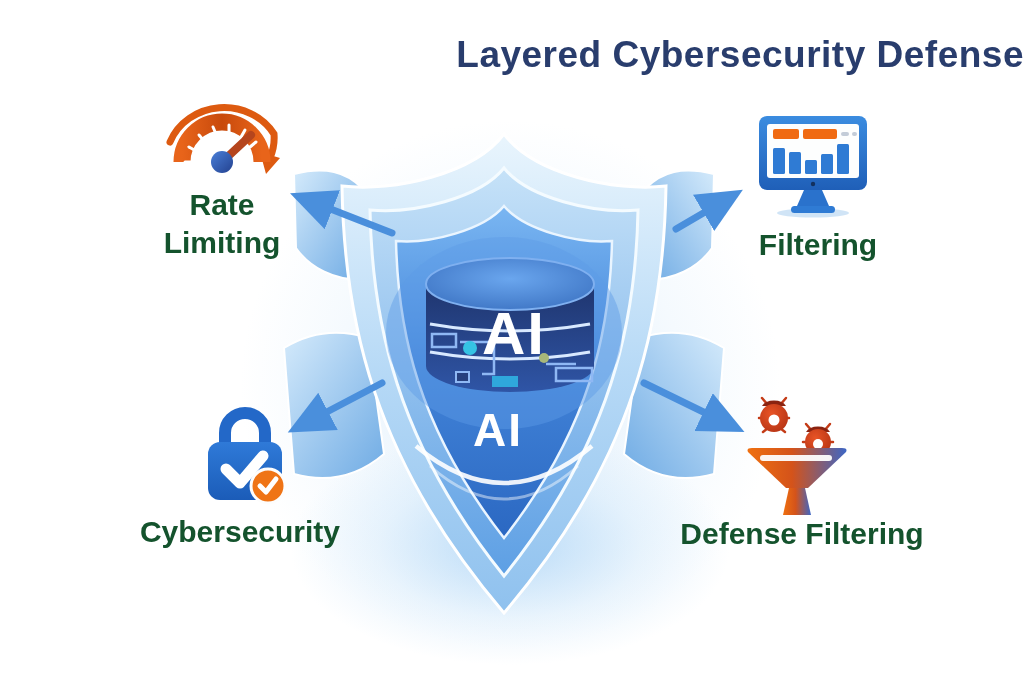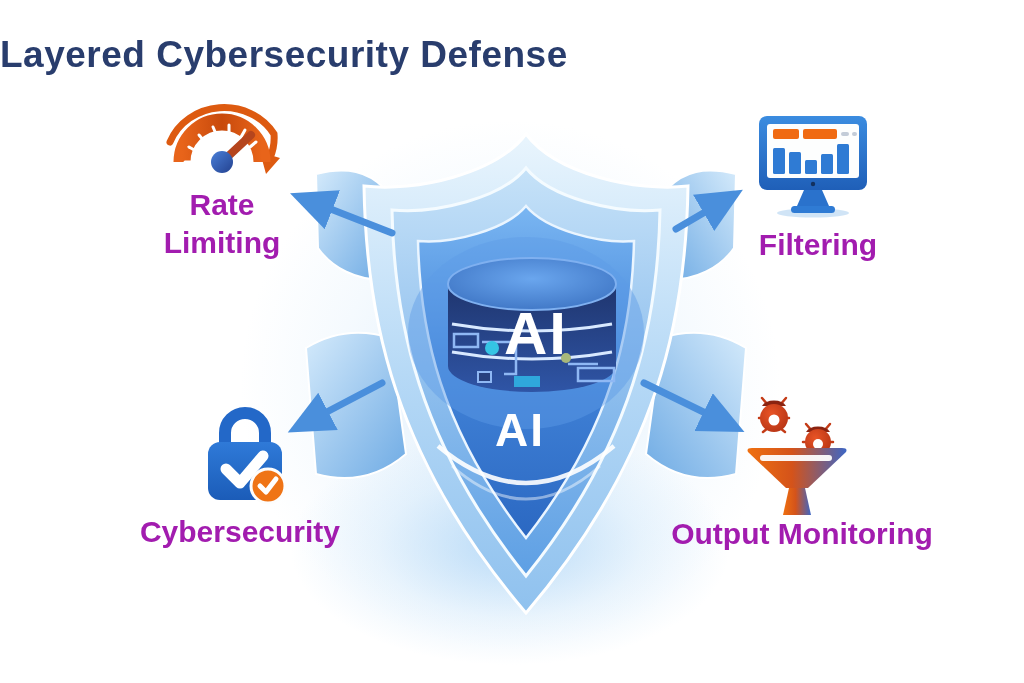--- a/index.html
+++ b/index.html
@@ -13,37 +13,37 @@
     background:radial-gradient(closest-side, rgba(170,210,245,.38), rgba(200,228,250,.18) 65%, rgba(255,255,255,0) 100%);
     pointer-events:none;
   }
   .floor-glow{
     position:absolute;left:290px;top:430px;width:440px;height:235px;
     background:radial-gradient(closest-side, rgba(140,195,242,.55), rgba(185,220,248,.28) 60%, rgba(255,255,255,0) 100%);
     pointer-events:none;
   }
   .page-title{
     position:absolute;left:0;top:34px;width:100%;
-    text-align:left;font-size:37px;font-weight:700;color:#293d6d;
+    text-align:right;font-size:37px;font-weight:700;color:#293d6d;
     letter-spacing:.5px;
   }
   .node-label{
-    position:absolute;text-align:center;font-weight:700;color:#a21caf;
+    position:absolute;text-align:center;font-weight:700;color:#14532d;
     font-size:30px;line-height:38px;
   }
   .lbl-rate{left:132px;top:186px;width:180px;}
   .lbl-monitoring{left:688px;top:226px;width:260px;}
   .lbl-auth{left:100px;top:513px;width:280px;}
   .lbl-output{left:652px;top:515px;width:300px;}
   .icon-box{position:absolute;}
   .ic-rate{left:158px;top:100px;}
   .ic-monitor{left:753px;top:112px;}
   .ic-lock{left:194px;top:396px;}
   .ic-funnel{left:736px;top:390px;}
-  .shield-wrap{position:absolute;left:286px;top:128px;}
+  .shield-wrap{position:absolute;left:264px;top:128px;}
   .arrow-layer{position:absolute;left:0;top:0;pointer-events:none;}
 </style>
 </head>
 <body>
 
 <div class="ambient-glow"></div>
 <div class="floor-glow"></div>
 
 <div class="page-title">Layered Cybersecurity Defense</div>
 
@@ -255,13 +255,13 @@
       <path d="M70,42 A13,9 0 0 1 94,42 Z" fill="#8a2310"></path>
       <circle cx="82" cy="52" r="13" fill="url(#bugG)"></circle>
       <circle cx="82" cy="54" r="5" fill="#ffffff"></circle>
     </g>
 
     <path d="M12,62 Q10,58 16,58 L106,58 Q112,58 110,62 L72,98 L50,98 Z" fill="url(#funG)"></path>
     <rect x="24" y="65" width="72" height="6" rx="3" fill="#fdfdfd" opacity="0.95"></rect>
     <polygon points="53,98 69,98 75,125 47,125" fill="url(#funG)"></polygon>
   </svg>
 </div>
-<div class="node-label lbl-output">Output Monitoring</div>
+<div class="node-label lbl-output">Defense Filtering</div>
 
 </body></html>

